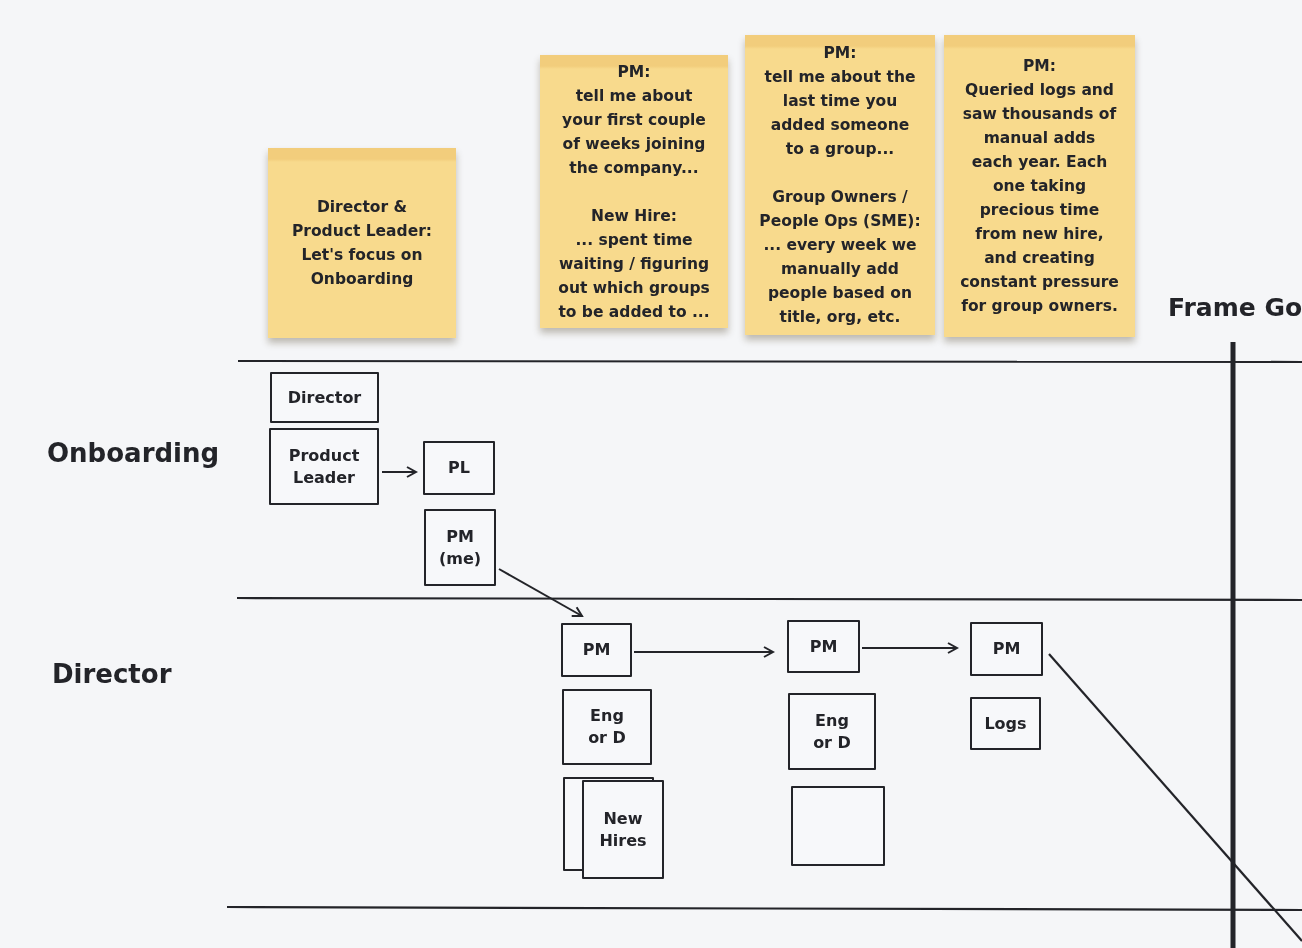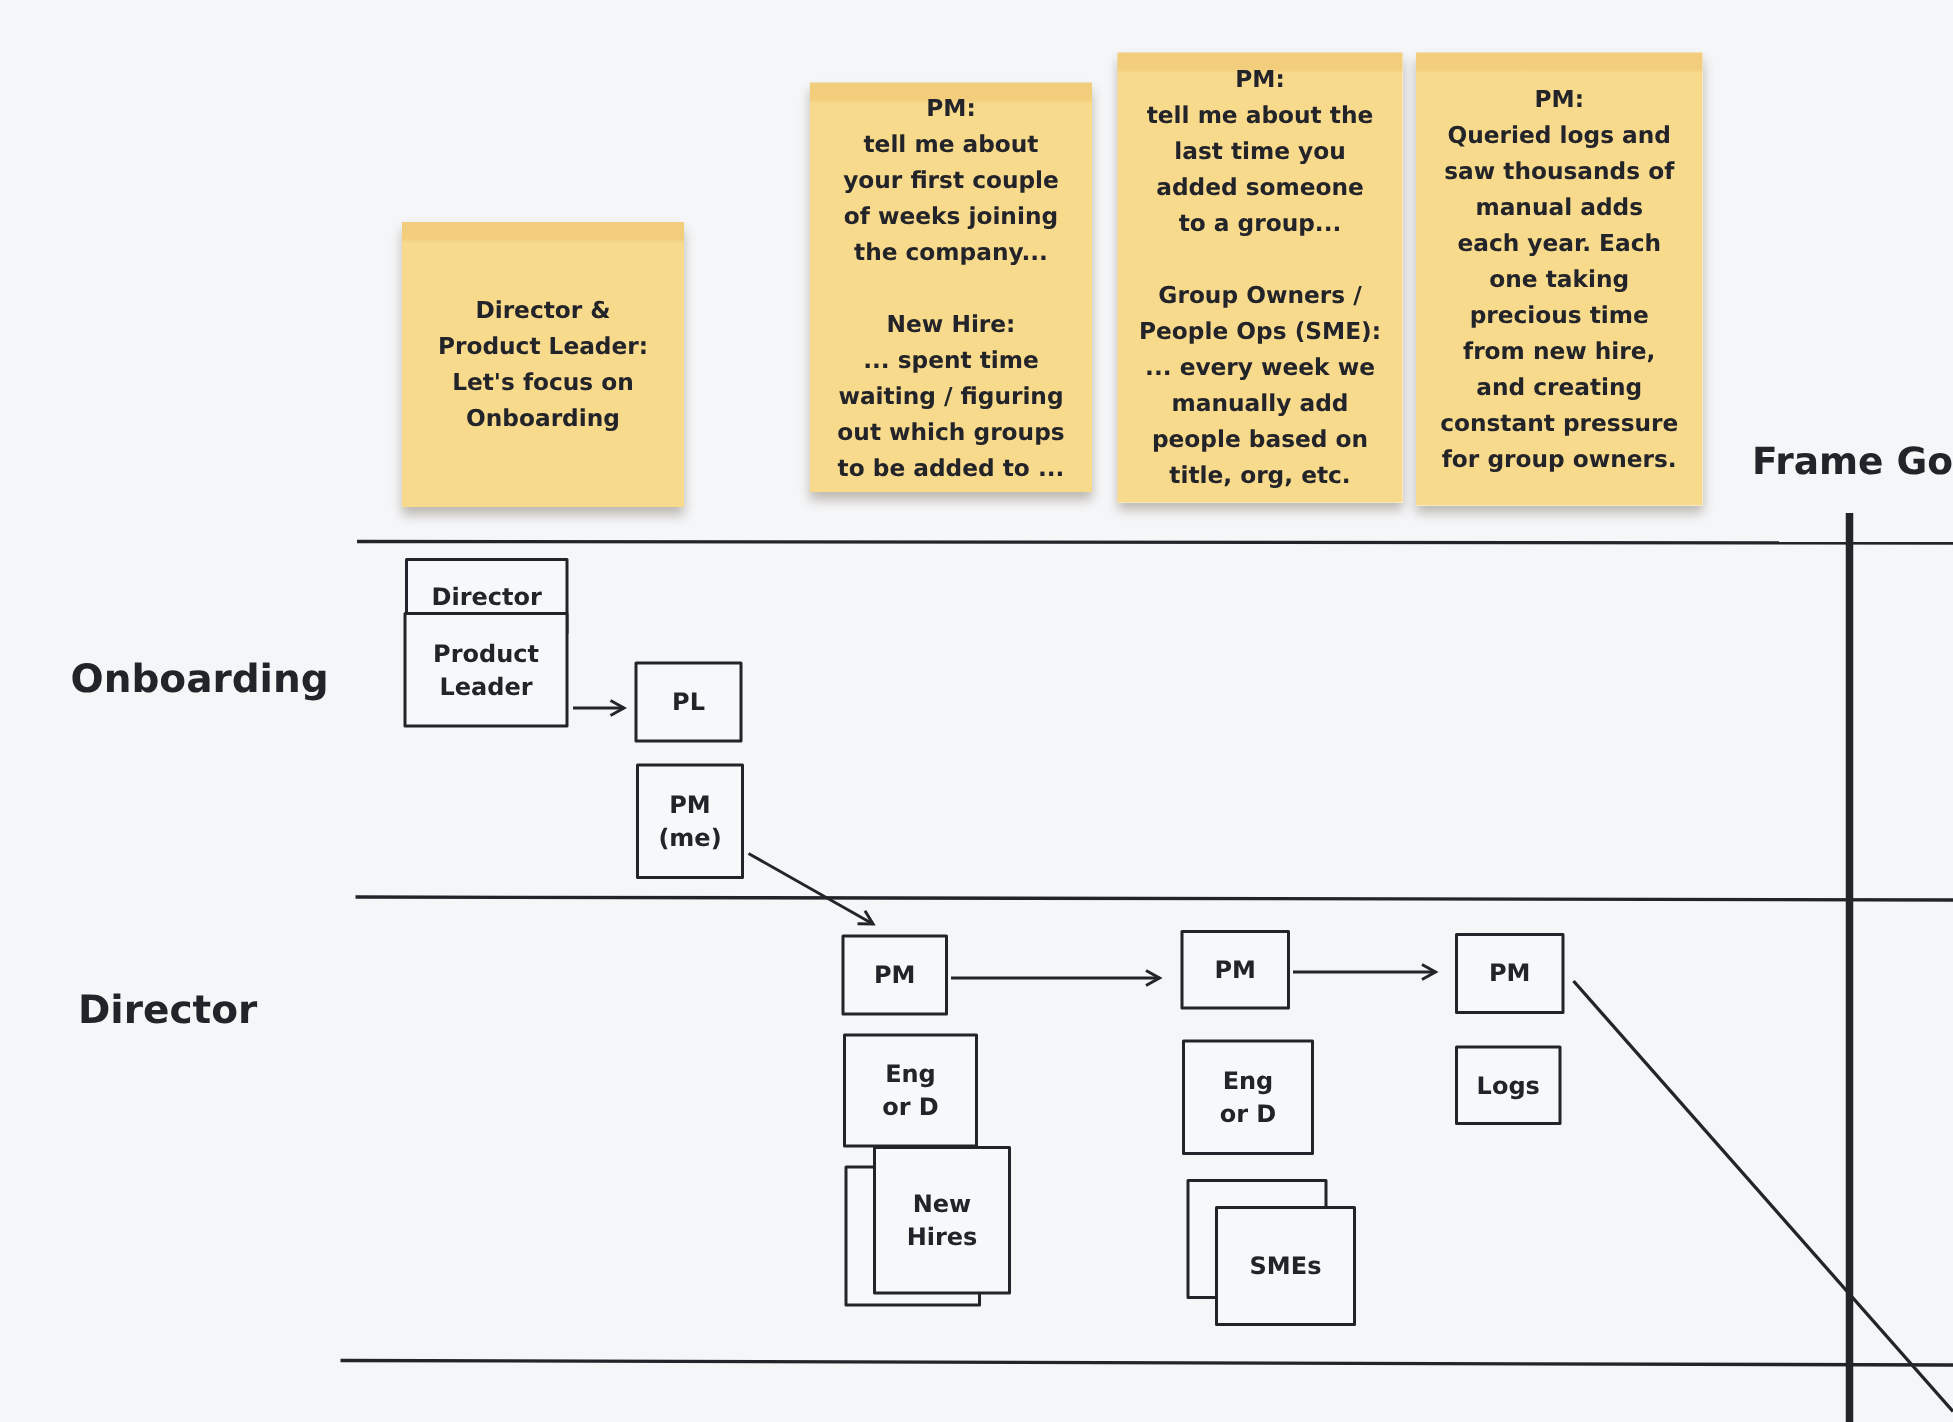--- a/index.html
+++ b/index.html
@@ -102,35 +102,34 @@
 from new hire,
 and creating
 constant pressure
 for group owners.</div>
 
   <div class="lane-label" style="left:47px;top:438px;">Onboarding</div>
   <div class="lane-label" style="left:52px;top:659px;">Director</div>
   <div class="frame-label" style="left:1168px;top:293px;">Frame Go</div>
 
   <div class="shape" style="left:270px;top:372px;width:109px;height:51px;">Director</div>
-  <div class="shape" style="left:269px;top:408px;width:110px;height:77px;">Product
+  <div class="shape" style="left:269px;top:428px;width:110px;height:77px;">Product
 Leader</div>
   <div class="shape" style="left:423px;top:441px;width:72px;height:54px;">PL</div>
   <div class="shape" style="left:424px;top:509px;width:72px;height:77px;">PM
 (me)</div>
 
   <div class="shape" style="left:561px;top:623px;width:71px;height:54px;">PM</div>
   <div class="shape" style="left:562px;top:689px;width:90px;height:76px;">Eng
 or D</div>
   <div class="shape" style="left:563px;top:777px;width:91px;height:94px;"></div>
-  <div class="shape" style="left:582px;top:764px;width:92px;height:99px;">New
+  <div class="shape" style="left:582px;top:780px;width:82px;height:99px;">New
 Hires</div>
 
   <div class="shape" style="left:787px;top:620px;width:73px;height:53px;">PM</div>
   <div class="shape" style="left:788px;top:693px;width:88px;height:77px;">Eng
 or D</div>
   <div class="shape" style="left:791px;top:786px;width:94px;height:80px;"></div>
-  <div class="shape" style="left:810px;top:804px;width:94px;height:80px;">SMEs</div>
 
   <div class="shape" style="left:970px;top:622px;width:73px;height:54px;">PM</div>
   <div class="shape" style="left:970px;top:697px;width:71px;height:53px;">Logs</div>
 
 </div>
 
 </body></html>

